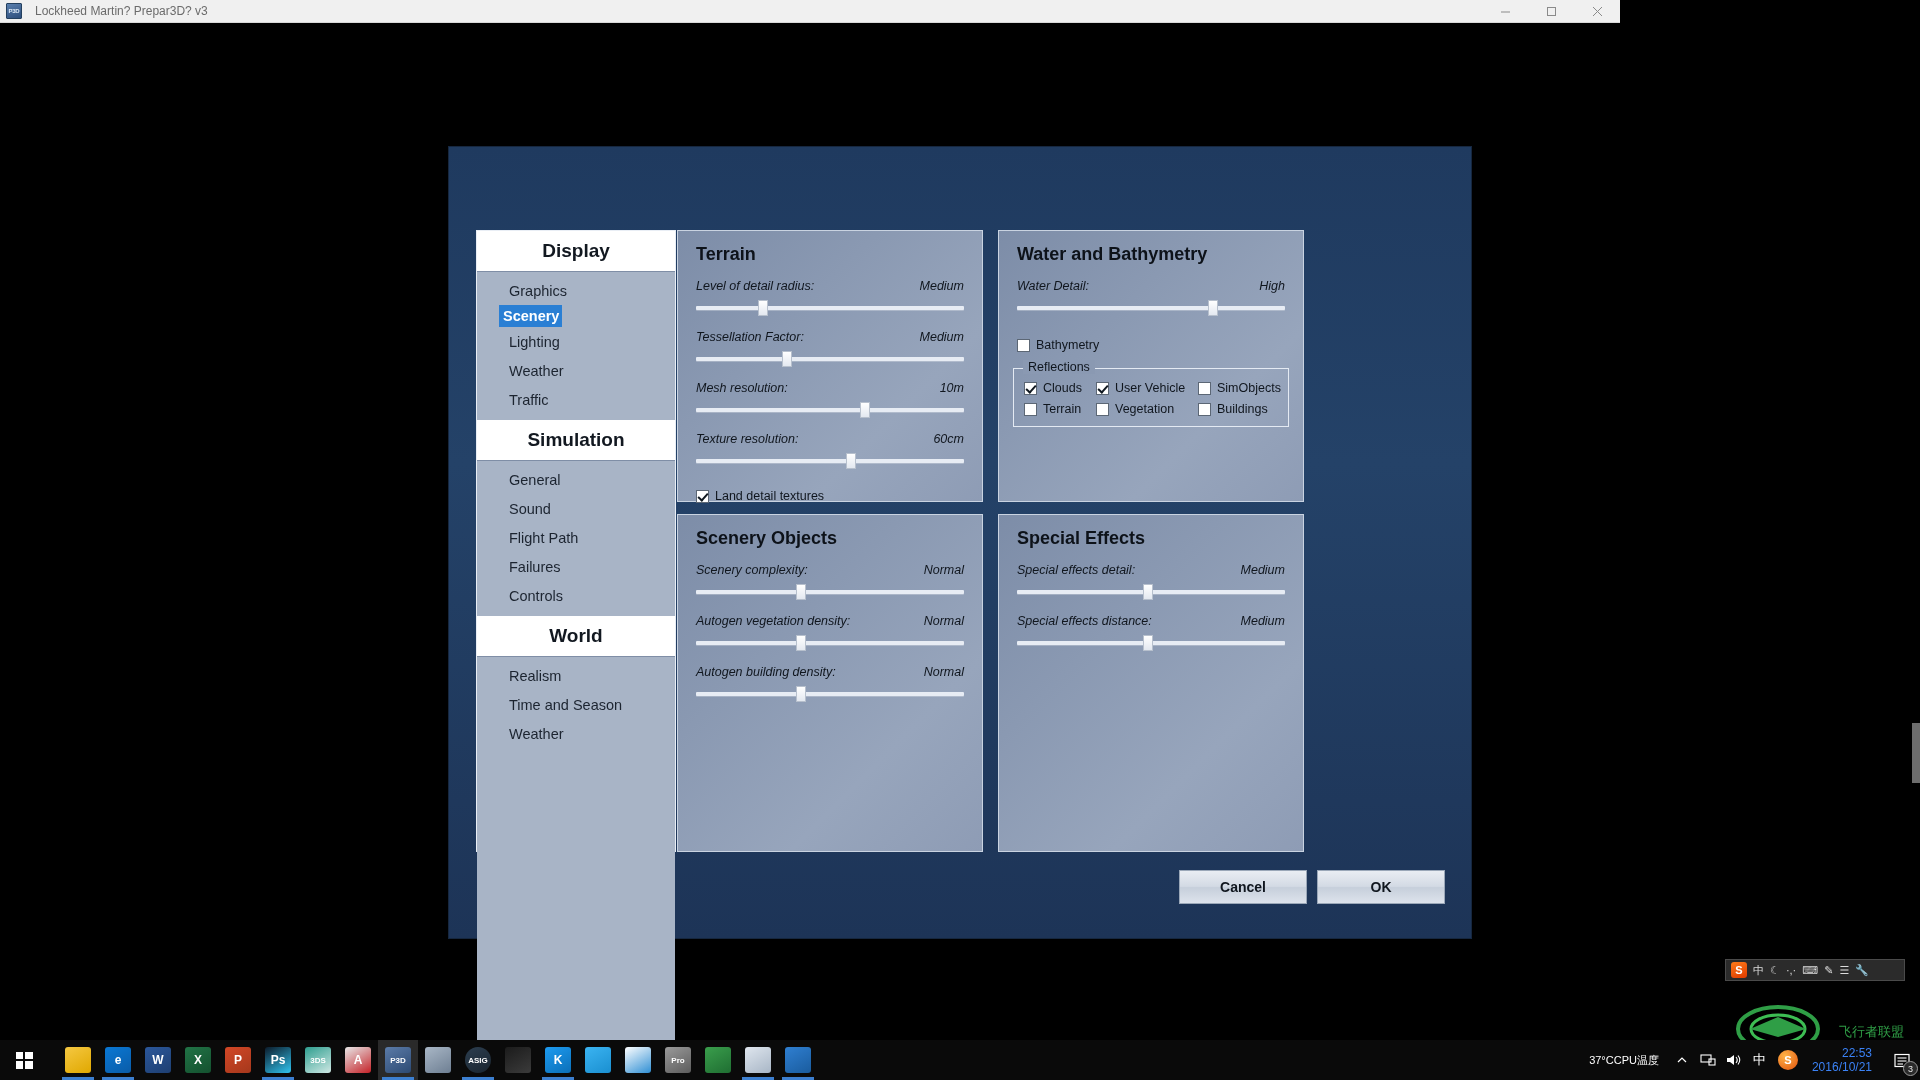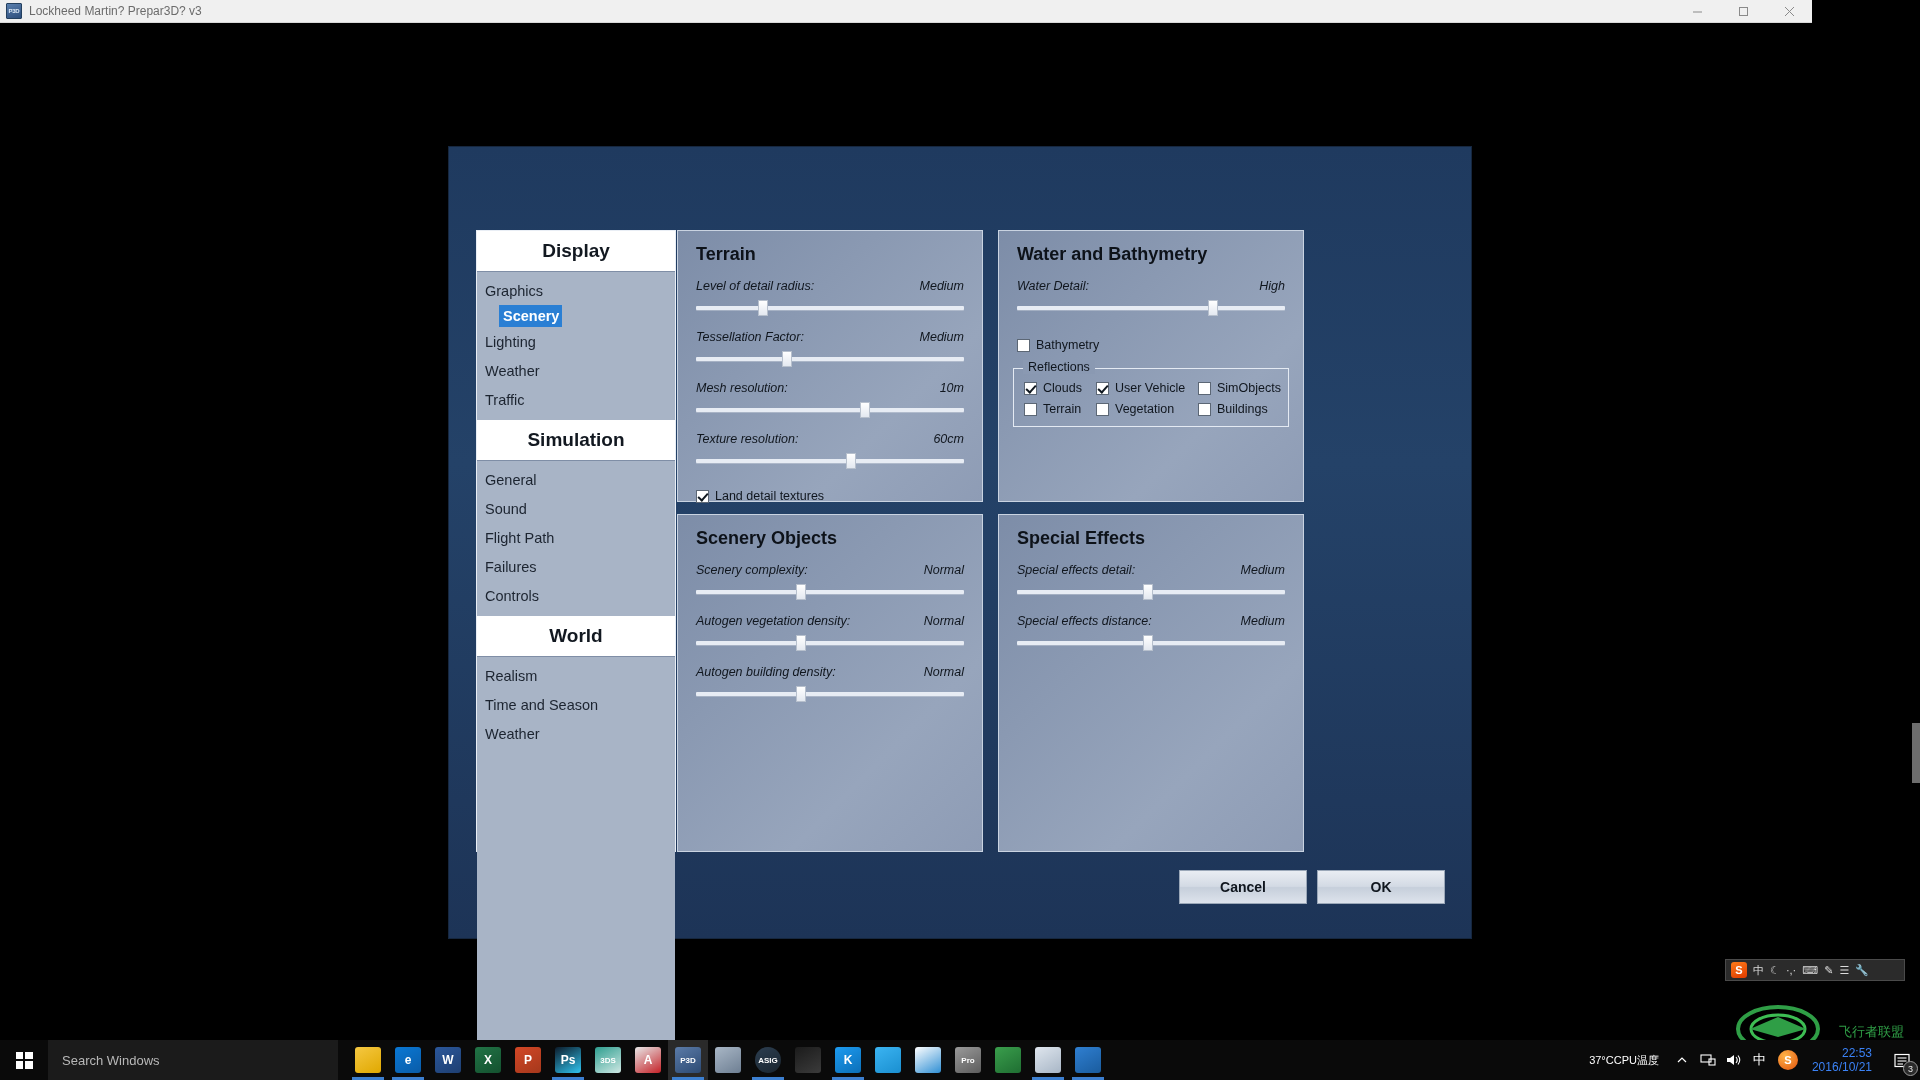--- a/index.html
+++ b/index.html
@@ -6,24 +6,25 @@
   html, body {
     width: 1920px; height: 1080px;
     background: #000;
     font-family: "Liberation Sans", sans-serif;
     overflow: hidden;
   }
 
   
   #app-titlebar {
     position: absolute; top: 0; left: 0;
-    width: 1812px; height: 23px;
+    width: 1620px; height: 23px;
     background: #f0f0f0;
     display: flex; align-items: center;
     border-bottom: 1px solid #d8d8d8;
+    gap: 6px;
   }
   #app-icon {
     width: 16px; height: 16px; margin-left: 6px; margin-right: 7px;
     background: linear-gradient(160deg,#5a7fae,#2d4e7c);
     border: 1px solid #24405f;
     border-radius: 1px;
     display: flex; align-items: center; justify-content: center;
     font-size: 6px; color: #dce8f5; font-weight: bold;
     letter-spacing: -0.3px;
     font-family: "Liberation Sans", sans-serif;
@@ -80,21 +81,21 @@
     height: 41px;
     display: flex; align-items: center; justify-content: center;
     font-size: 19px; font-weight: bold; color: #121820;
     border-bottom: 1px solid #7f8ea6;
     font-family: "Liberation Sans", sans-serif;
   }
   .side-group-body { background: #a8b4c6; padding: 4px 0 6px 0; }
   .side-item {
     height: 29px;
     display: flex; align-items: center;
-    padding-left: 8px;
+    padding-left: 32px;
     font-size: 14.5px; color: #1c2430;
     font-family: "Liberation Sans", sans-serif;
   }
   .side-item.selected {
     background: #2a7fd4;
     color: #ffffff;
     width: 63px;
     margin-left: 22px;
     padding-left: 4px;
     height: 22px;
@@ -564,23 +565,20 @@
 
 <div id="taskbar">
   <div id="start-button">
     <div id="start-glyph">
       <span></span>
         <span></span>
         <span></span>
         <span></span>
     </div>
   </div>
-  <div id="search-box">
-    <span id="search-placeholder">Search Windows</span>
-  </div>
   <div id="task-icons">
       <div class="task-icon running">
         <div class="glyph" style="background: linear-gradient(150deg, rgb(245, 200, 66), rgb(224, 168, 0));"></div>
       </div>
       <div class="task-icon running">
         <div class="glyph" style="background: linear-gradient(150deg, rgb(10, 120, 212), rgb(10, 92, 168));">e</div>
       </div>
       <div class="task-icon">
         <div class="glyph" style="background: linear-gradient(150deg, rgb(43, 87, 154), rgb(30, 63, 114));">W</div>
       </div>

